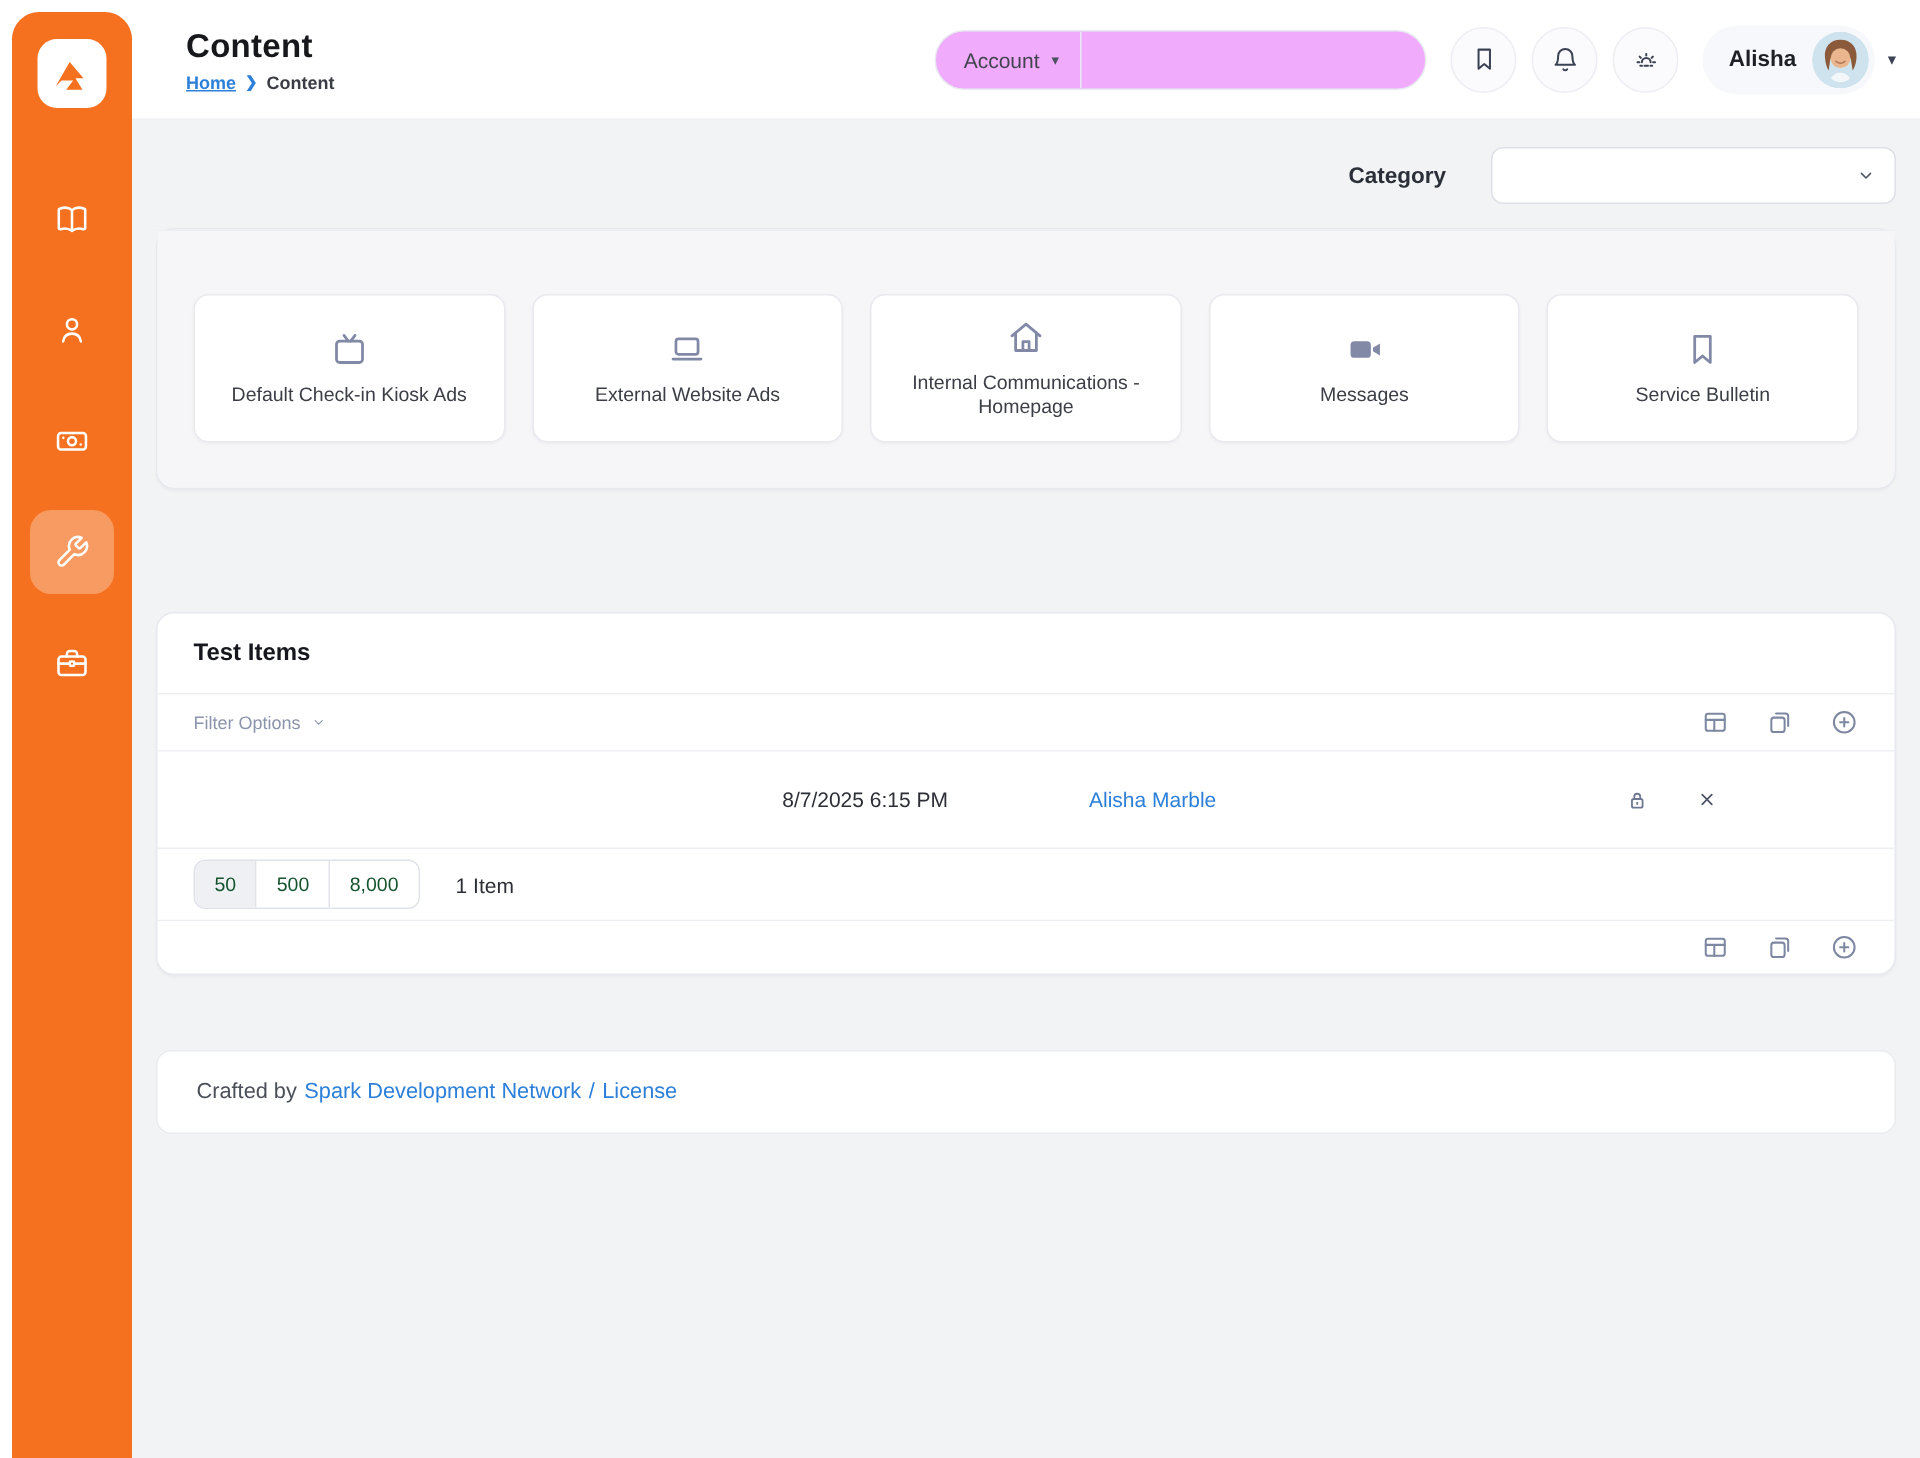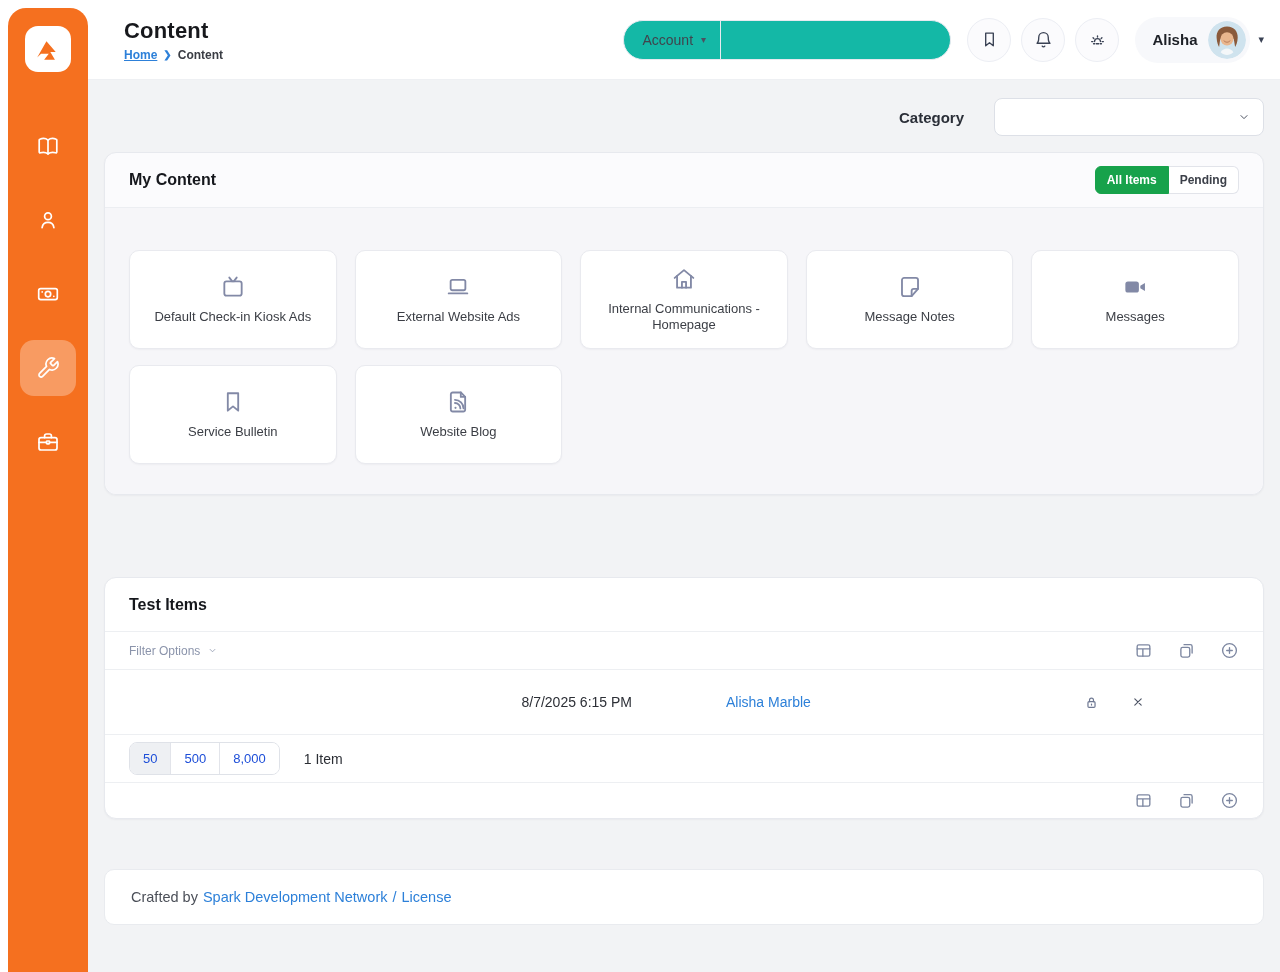--- a/index.html
+++ b/index.html
@@ -28,21 +28,21 @@
   .main { margin-left:88px; }
   .topbar { height:80px; background:#fff; border-bottom:1px solid #eef0f3; display:flex;
             align-items:center; padding:0 16px 0 36px; }
   .page-title { font-size:22px; font-weight:700; color:#17181c; letter-spacing:.2px; }
   .crumbs { margin-top:4px; font-size:12px; font-weight:600; display:flex; gap:6px; align-items:center; }
   .crumbs .home { color:#2D80D9;text-decoration:underline; }
   .crumbs .sep { color:#2D80D9; font-size:10px; }
   .crumbs .cur { color:#3a3d44; }
   .topbar-right { margin-left:auto; display:flex; align-items:center; gap:10px; }
 
-  .search-pill { width:328px; height:40px; border:1px solid #e8eaf0; background:#14b8a6; border-radius:20px;
+  .search-pill { width:328px; height:40px; border:1px solid #e8eaf0; background:#f0abfc; border-radius:20px;
                  display:flex; align-items:center; overflow:hidden; margin-right:6px; }
   .scope { display:flex; align-items:center; gap:8px; padding:0 14px 0 18px; height:100%;
            font-size:14px; color:#40444d; border-right:1px solid #e8eaf0; }
   .scope .caret { font-size:10px; color:#4b5160; }
   .search-input { flex:1; height:100%; border:none; outline:none; background:transparent; padding:0 14px; font-size:14px; }
 
   .circle-btn { width:44px; height:44px; border-radius:50%; border:1px solid #eceef4; background:#fbfbfd;
                 display:flex; align-items:center; justify-content:center; color:#3a4254; }
 
   .user-wrap { display:flex; align-items:center; gap:8px; margin-left:6px; }
@@ -96,21 +96,21 @@
   .col-created { padding-left:94px; }
   .col-actions { display:flex; justify-content:flex-end; align-items:center; gap:30px; }
   .created-link { color:#2D80D9; font-size:14px; }
   .row-action { color:#6E7892; display:flex; }
   .row-action .ic { width:17px; height:17px; }
   .row-action.close { color:#4c5364; }
   .row-action.close .ic { width:16px; height:16px; }
 
   .pagination { border-top:1px solid #edeff2; height:48px; display:flex; align-items:center; padding:0 24px; }
   .pg-group { display:inline-flex; border:1px solid #dfe2e8; border-radius:8px; overflow:hidden; background:#fff; }
-  .pg-btn { padding:8px 13px; font-size:13px; color:#1d4ed8; background:#fff; border-right:1px solid #e2e4ea; }
+  .pg-btn { padding:8px 13px; font-size:13px; color:#14532d; background:#fff; border-right:1px solid #e2e4ea; }
   .pg-btn:last-child { border-right:none; }
   .pg-btn.active { background:#eef0f3; }
   .pg-count { margin-left:24px; font-size:14px; color:#2b2e34; }
   .gridfooter { border-top:1px solid #edeff2; height:36px; display:flex; align-items:center; padding:0 24px;
                 border-radius:0 0 12px 12px; }
 
   
   .site-footer { margin-top:50px; height:56px; background:#fff; border:1px solid #e9ebef; border-radius:10px;
                  display:flex; align-items:center; padding:0 26px; font-size:14.5px; color:#4b4f58; gap:5px; }
   .site-footer a, .site-footer .slash { color:#2D80D9; }
@@ -242,27 +242,20 @@
         <span></span>
         <span class="ic">
             <svg viewBox="0 0 24 24" fill="none" stroke="currentColor" stroke-width="1.7" stroke-linecap="round" stroke-linejoin="round">
               <path d="M6.8 9.6 12 14.8l5.2-5.2"></path>
             </svg>
           </span>
       </div>
     </div>
 
     <section class="panel">
-      <div class="panel-header">
-        <span class="panel-title">My Content</span>
-        <div class="toggle-group">
-            <button class="toggle-btn active">All Items</button>
-            <button class="toggle-btn">Pending</button>
-          </div>
-      </div>
       <div class="panel-body">
           <div class="card">
      <span class="ic ic26 card-ic">
               <svg viewBox="0 0 24 24" fill="none" stroke="currentColor" stroke-width="1.7" stroke-linecap="round" stroke-linejoin="round">
                 <rect x="4" y="6.8" width="16" height="13.2" rx="2"></rect>
                 <path d="M8.6 3.3l2.7 3.5m4.1-3.5-2.7 3.5"></path>
               </svg>
             </span>
      <span class="card-label">Default Check-in Kiosk Ads</span>
    </div>
@@ -281,53 +274,33 @@
                 <path d="M3.4 11 12 3.8l8.6 7.2"></path>
                 <path d="M5.6 9.2V20h12.8V9.2"></path>
                 <path d="M10.1 20v-5.4h3.8V20"></path>
               </svg>
             </span>
      <span class="card-label">Internal Communications - Homepage</span>
    </div>
           <div class="card">
      <span class="ic ic26 card-ic">
               <svg viewBox="0 0 24 24" fill="none" stroke="currentColor" stroke-width="1.7" stroke-linecap="round" stroke-linejoin="round">
-                <path d="M19.4 13.7V5.6a2 2 0 0 0-2-2H6.6a2 2 0 0 0-2 2v12.8a2 2 0 0 0 2 2h6.9z"></path>
-                <path d="M13.5 20.4v-4.7a2 2 0 0 1 2-2h3.9"></path>
-              </svg>
-            </span>
-     <span class="card-label">Message Notes</span>
-   </div>
-          <div class="card">
-     <span class="ic ic26 card-ic">
-              <svg viewBox="0 0 24 24" fill="none" stroke="currentColor" stroke-width="1.7" stroke-linecap="round" stroke-linejoin="round">
                 <rect x="3.1" y="6.9" width="12.5" height="10.2" rx="2.4" fill="currentColor" stroke="none"></rect>
                 <path d="M16.9 10.9 21.2 8.3v7.4l-4.3-2.6z" fill="currentColor" stroke="none"></path>
               </svg>
             </span>
      <span class="card-label">Messages</span>
    </div>
           <div class="card">
      <span class="ic ic26 card-ic">
               <svg viewBox="0 0 24 24" fill="none" stroke="currentColor" stroke-width="1.7" stroke-linecap="round" stroke-linejoin="round">
                 <path d="M7.2 3.9h9.6V20l-4.8-4-4.8 4z"></path>
               </svg>
             </span>
      <span class="card-label">Service Bulletin</span>
-   </div>
-          <div class="card">
-     <span class="ic ic26 card-ic">
-              <svg viewBox="0 0 24 24" fill="none" stroke="currentColor" stroke-width="1.7" stroke-linecap="round" stroke-linejoin="round">
-                <path d="M14.6 3.2H7.1a1.7 1.7 0 0 0-1.7 1.7v14.2a1.7 1.7 0 0 0 1.7 1.7h9.8a1.7 1.7 0 0 0 1.7-1.7V7.3z"></path>
-                <path d="M14.6 3.2v4.1h4"></path>
-                <path d="M9.2 12.9a5 5 0 0 1 5 5M9.2 10a7.9 7.9 0 0 1 7.9 7.9"></path>
-                <circle cx="9.7" cy="17.4" r="1" fill="currentColor" stroke="none"></circle>
-              </svg>
-            </span>
-     <span class="card-label">Website Blog</span>
    </div>
         </div>
     </section>
 
     <section class="panel grid-panel">
       <div class="panel2-title">Test Items</div>
       <div class="filterbar">
         <button class="filter-toggle">
           <span>Filter Options</span>
           <span class="ic">

